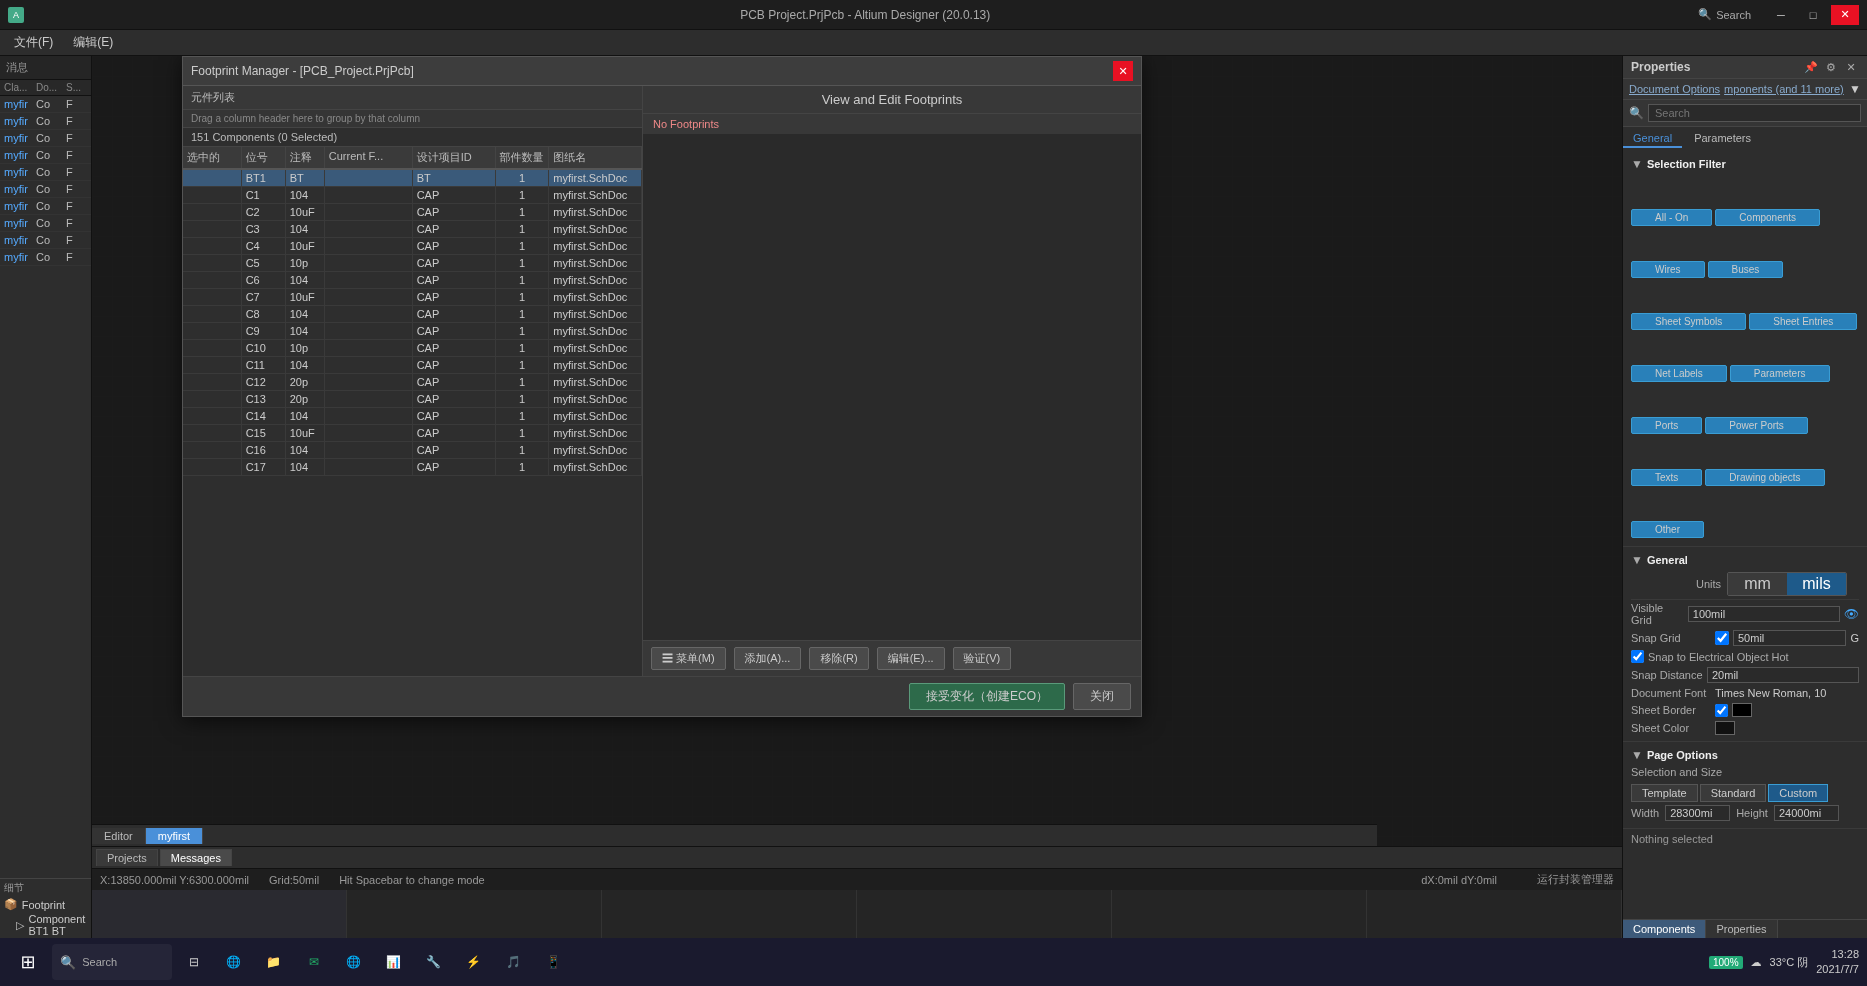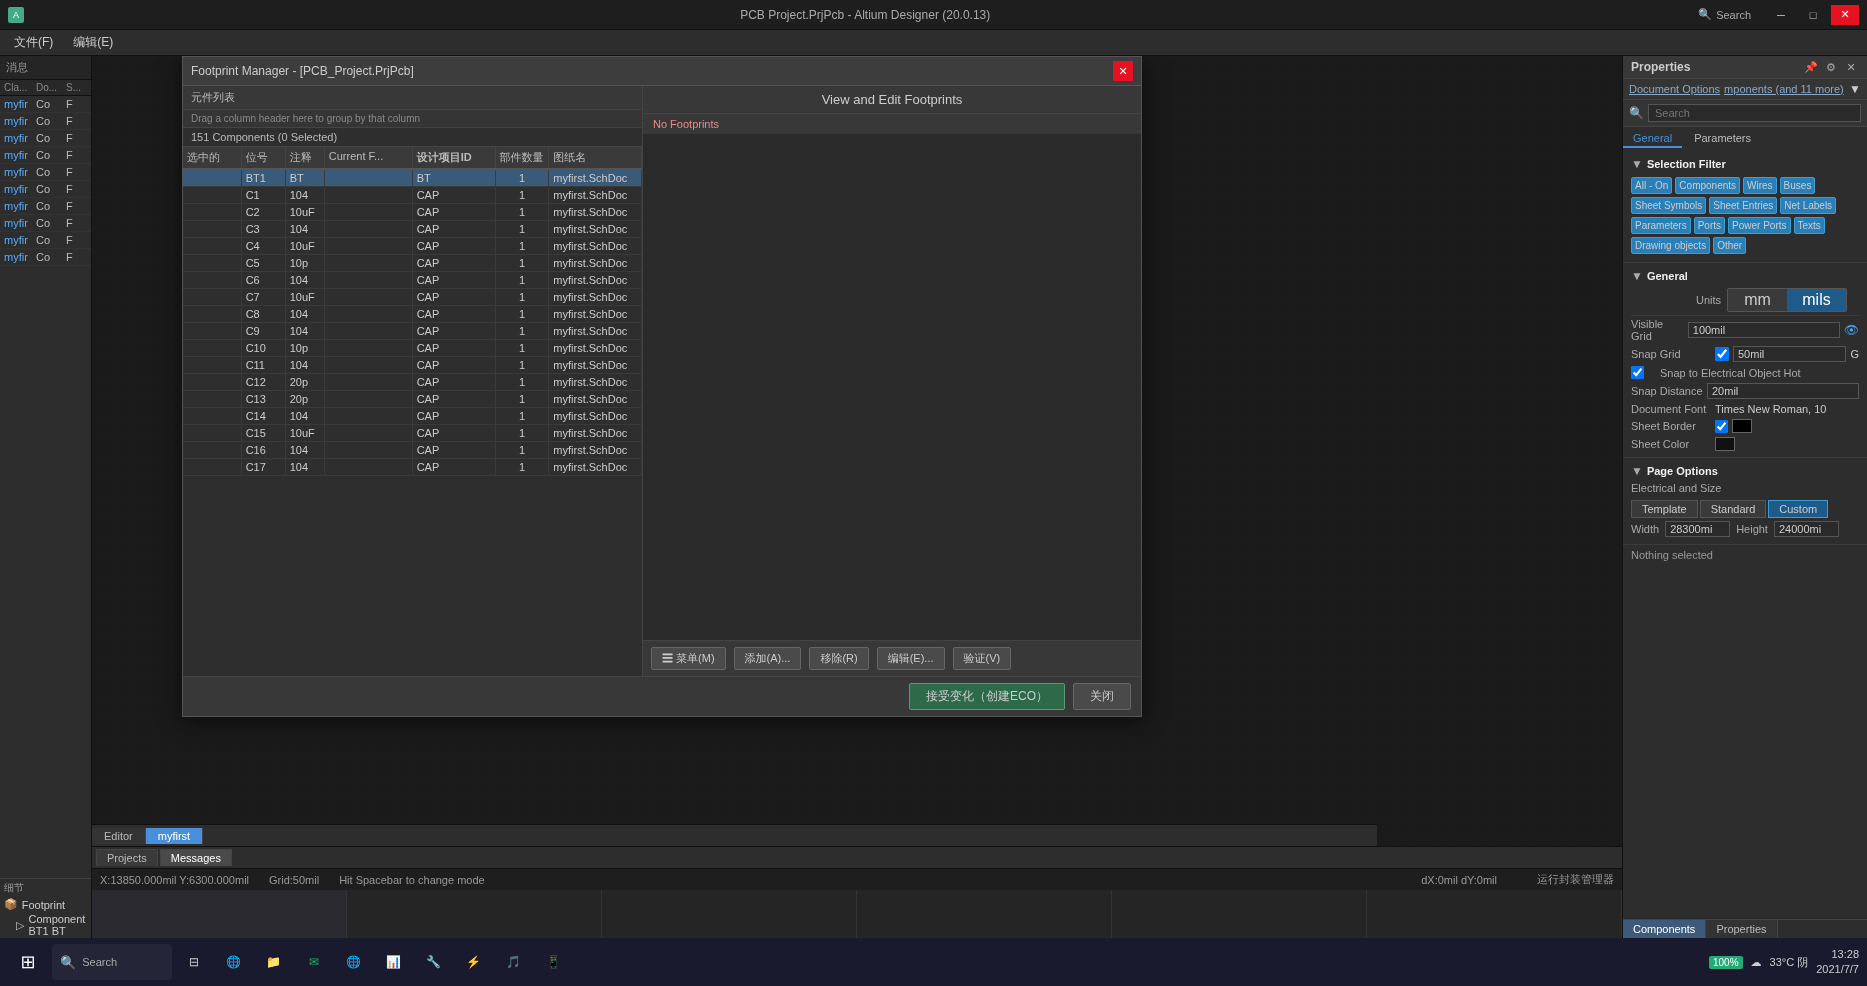--- a/index.html
+++ b/index.html
@@ -239,21 +239,21 @@
       font-size: 11px;
       color: #bbb;
       border-right: 1px solid #444;
       white-space: nowrap;
       overflow: hidden;
     }
     .th.sel { width: 60px; }
     .th.pos { width: 45px; }
     .th.note { width: 40px; }
     .th.currf { width: 90px; }
-    .th.designid { width: 85px; font-weight: bold; }
+    .th.designid { width: 85px; }
     .th.qty { width: 55px; }
     .th.schfile { width: 95px; }
 
     .table-body {
       overflow-y: auto;
       flex: 1;
     }
     .table-row {
       display: flex;
       border-bottom: 1px solid #3a3a3a;
@@ -453,28 +453,29 @@
       margin-right: 4px;
     }
 
     .filter-tabs {
       display: flex;
       flex-wrap: wrap;
       gap: 3px;
       padding: 4px 0;
     }
     .filter-btn {
-      padding: 2px 3px;
+      padding: 2px 23px;
       font-size: 10px;
       border: 1px solid #555;
       background: #444;
       color: #ccc;
       cursor: pointer;
       border-radius: 2px;
       white-space: nowrap;
+      margin-top: 32px;
     }
     .filter-btn.active { background: #2980b9; border-color: #3a9dd4; }
 
     .property-row {
       display: flex;
       align-items: center;
       padding: 3px 0;
       gap: 6px;
       border-bottom: 1px solid #3a3a3a;
     }
@@ -531,21 +532,21 @@
       border: 1px solid #555;
       color: #ccc;
       padding: 1px 4px;
       font-size: 11px;
     }
     .grid-checkbox { width: 14px; height: 14px; }
 
     .snap-row {
       display: flex;
       align-items: flex-end;
-      gap: 16px;
+      gap: 4px;
       padding: 2px 0;
       font-size: 11px;
       color: #aaa;
     }
 
     .color-swatch {
       width: 20px; height: 14px;
       border: 1px solid #666;
       display: inline-block;
     }
@@ -1147,21 +1148,21 @@
         <span class="color-swatch" style="background:#111;"></span>
       </div>
     </div>
 
     <div class="panel-section">
       <div style="display:flex;align-items:center;cursor:pointer;">
         <span class="section-toggle">▼</span>
         <span class="panel-section-title">Page Options</span>
       </div>
 
-      <div style="font-size:11px;color:#aaa;padding:2px 0;">Electrical and Size</div>
+      <div style="font-size:11px;color:#aaa;padding:2px 0;">Selection and Size</div>
       <div class="page-format-btns">
         <button class="page-fmt-btn">Template</button>
         <button class="page-fmt-btn">Standard</button>
         <button class="page-fmt-btn active">Custom</button>
       </div>
 
       <div class="dimension-row">
         <span>Width</span>
         <input class="dim-input" type="text" value="28300mi" style="">
         <span>Height</span>

